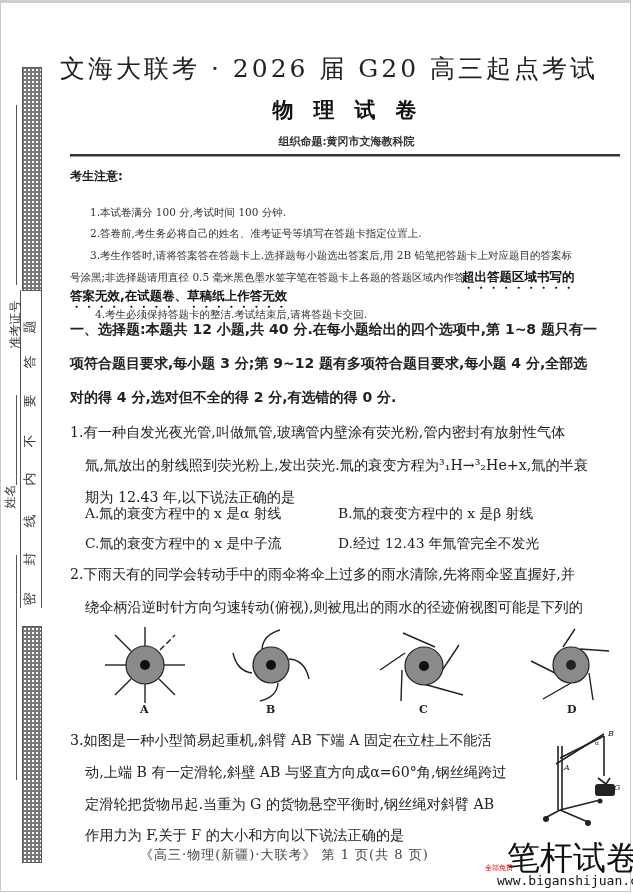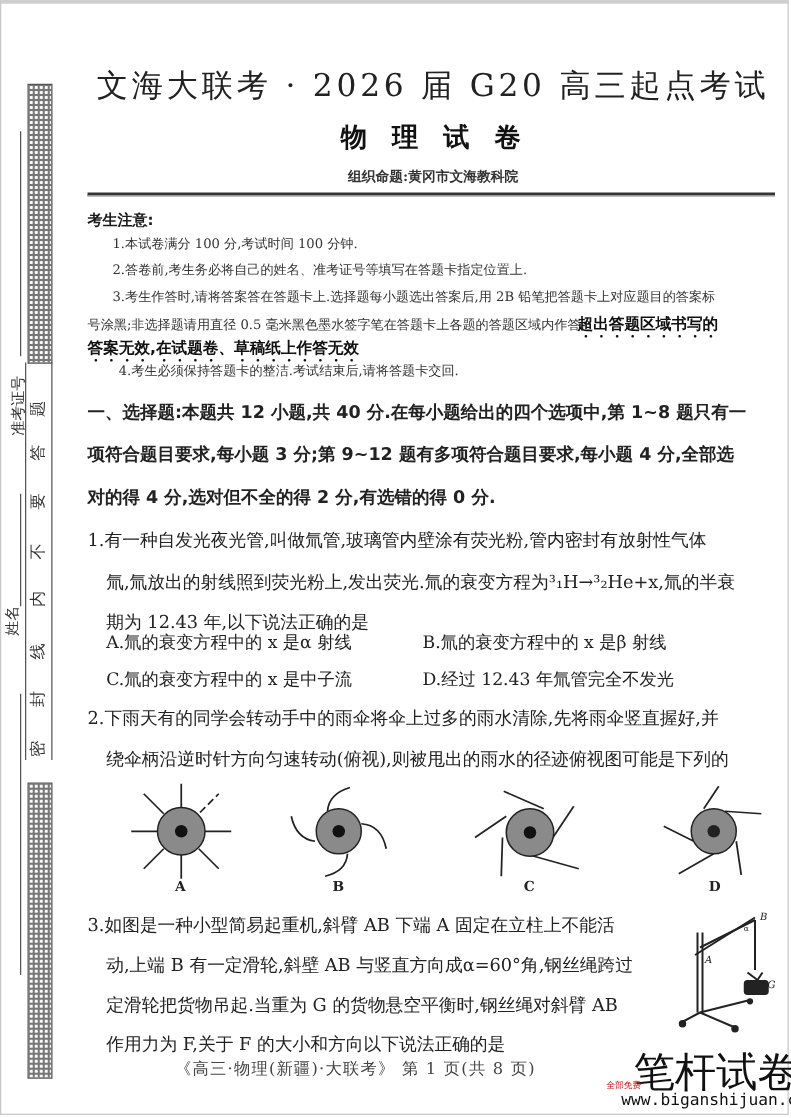--- a/index.html
+++ b/index.html
@@ -9,27 +9,27 @@
   
   .strip-line { position:absolute; left:16px; width:1px; background:#555; }
   .hatch { position:absolute; left:22px; width:18px; border:1px solid #555;
            background-color:#fff;
            background-image: radial-gradient(circle, #fff 1.1px, transparent 1.3px), linear-gradient(#777,#777);
            background-size:4px 4px, 100% 100%; }
   .seal-box { position:absolute; left:20px; top:290px; width:20px; height:318px; border-left:1px solid #555; border-right:1px solid #555; }
   .seal-text { position:absolute; left:20px; width:20px; text-align:center; font-size:13px; color:#333; transform:rotate(-90deg); }
   .vert-label { position:absolute; font-size:12px; color:#333; transform:rotate(-90deg); white-space:nowrap; }
 
-  .title { position:absolute; left:60px; top:52px; width:573px; text-align:center; font-size:25px; letter-spacing:3px; color:#222; }
+  .title { position:absolute; left:60px; top:52px; width:573px; text-align:left; font-size:25px; letter-spacing:3px; color:#222; }
   .subtitle { position:absolute; left:68px; top:96px; width:573px; text-align:center; font-size:21px; font-weight:bold; letter-spacing:20px; color:#111; font-family:"DejaVu Sans",sans-serif; }
   .org { position:absolute; left:60px; top:134px; width:573px; text-align:center; font-size:11px; font-weight:bold; color:#333; }
   .hrule { position:absolute; left:70px; top:154px; width:550px; height:2px; background:#333; border-bottom:1px solid #999; }
 
   .notice-title { position:absolute; left:70px; top:168px; font-size:12px; font-weight:bold; font-family:"DejaVu Sans",sans-serif; }
-  .notice { position:absolute; font-size:10.5px; color:#333; white-space:nowrap; }
+  .notice { position:absolute; font-size:10.5px; color:#333; white-space:nowrap;margin-top:18px; }
   .notice.b { font-weight:bold; font-size:12.5px; color:#111; font-family:"DejaVu Sans",sans-serif; }
   .dotted { text-emphasis: dot; -webkit-text-emphasis: filled dot; text-emphasis-position: under; }
 
   .para { position:absolute; font-size:14.2px; white-space:nowrap; color:#222; }
   .para.bold { font-weight:bold; font-family:"DejaVu Sans",sans-serif; font-size:14px;text-align:center; }
   .q-opt { position:absolute; font-size:13.8px; white-space:nowrap; color:#222; }
 
   .fig { position:absolute; }
   .fig-label { position:absolute; font-size:11px; font-weight:bold; color:#222; }
 

